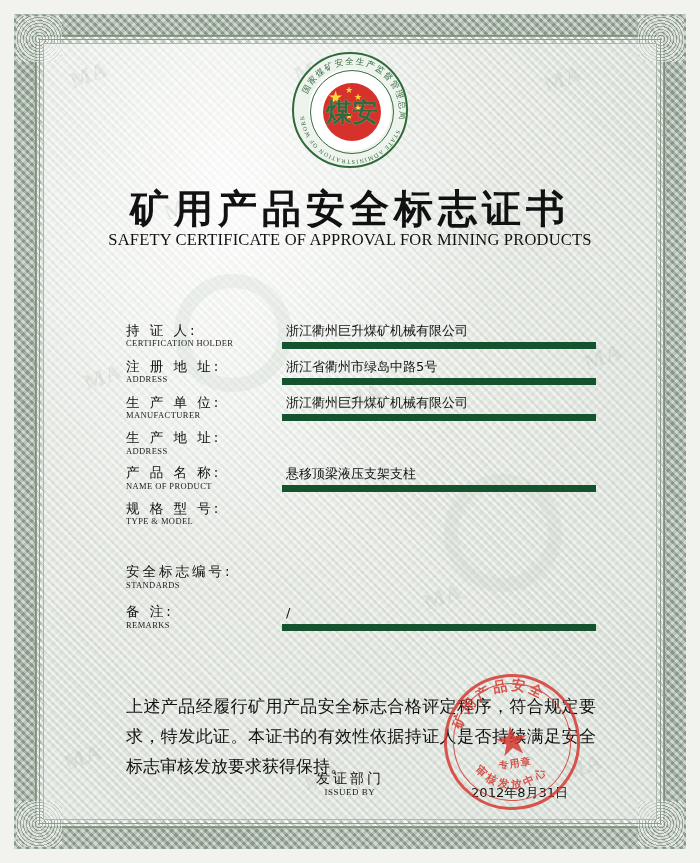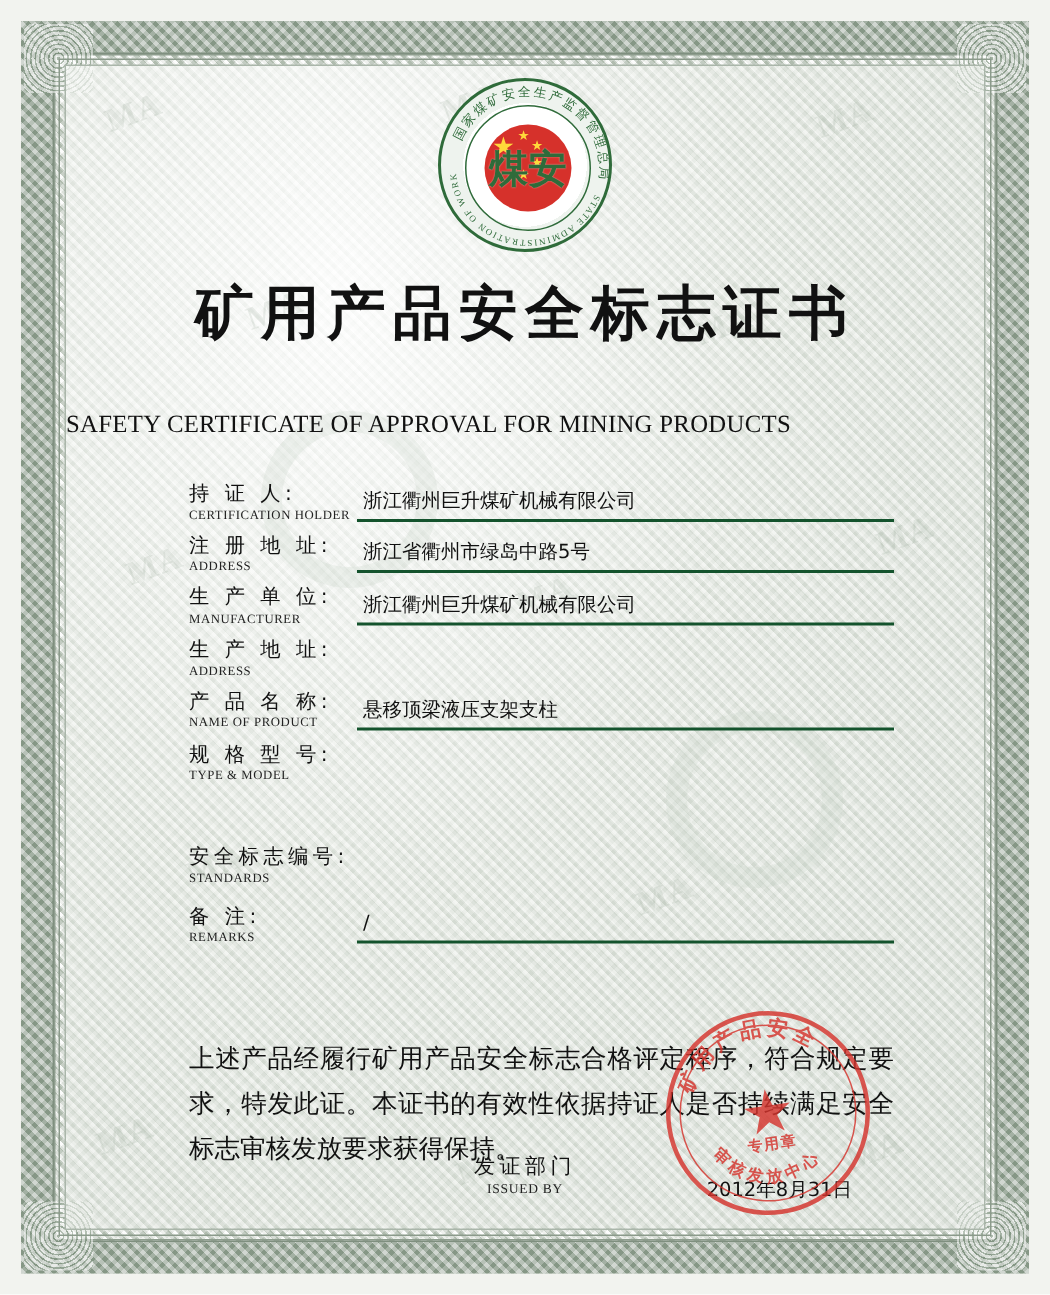--- a/index.html
+++ b/index.html
@@ -174,26 +174,25 @@
     font-family: "DejaVu Sans", sans-serif;
     font-weight: bold;
     font-size: 39px;
     letter-spacing: 5px;
     color: #111;
   }
   .title-en {
     position: absolute;
     left: 0; right: 0;
     top: 186px;
-    text-align: left;
+    text-align: center;
     font-family: "Liberation Serif", serif;
     font-size: 16.5px;
     letter-spacing: 0.2px;
     color: #111;
-    margin-top: 43px;
   }
 
   
   .row-approval {
     position: absolute;
     left: 82px;
     top: 228px;
     width: 470px;
     display: flex;
     align-items: flex-start;
@@ -230,33 +229,34 @@
 
   
   .fields {
     position: absolute;
     left: 82px;
     top: 278px;
     width: 470px;
   }
   .frow {
     display: flex;
-    align-items: flex-end;
+    align-items: center;
     margin-bottom: 9px;
+    gap: 44px;
   }
   .frow .labels {
     width: 112px;
     flex: 0 0 112px;
   }
   .frow .labels .lbl {
     letter-spacing: 3px;
   }
   .frow .vals {
     flex: 1;
-    border-bottom: 2px solid #14532d;
+    border-bottom: 7px solid #14532d;
     min-height: 19px;
     padding-left: 4px;
     padding-bottom: 1px;
   }
   .frow .vals .val {
     display: block;
     line-height: 1.35;
   }
   .frow.two-line .vals { border-bottom: none; }
   .frow.two-line .vals .line {

